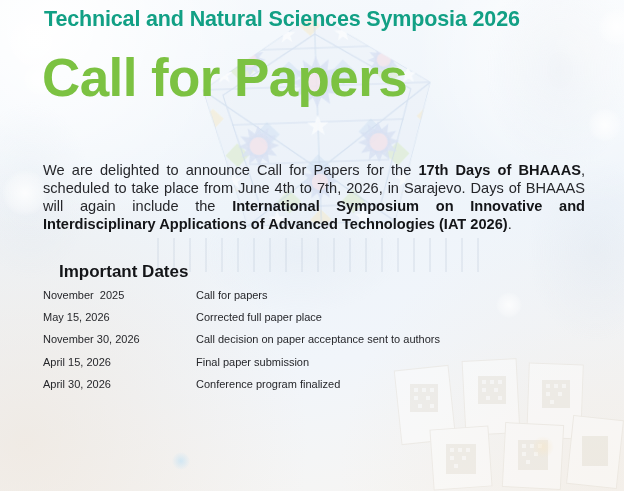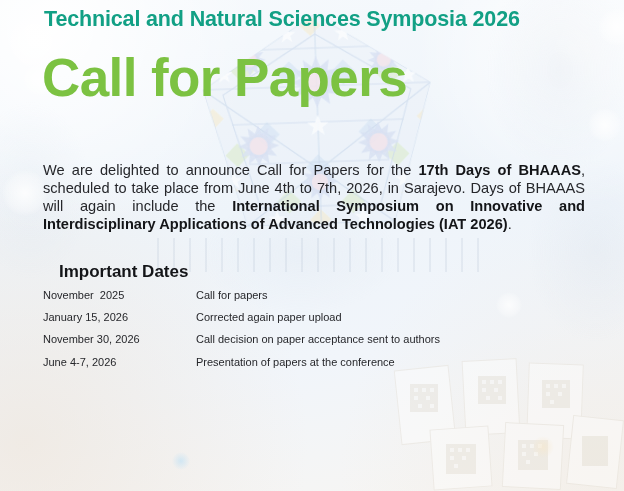--- a/index.html
+++ b/index.html
@@ -354,28 +354,32 @@
 
     <div class="dates-heading">Important Dates</div>
 
     <table class="dates-table">
       <tbody>
           <tr>
             <td class="date-cell">November  2025</td>
             <td class="desc-cell">Call for papers</td>
           </tr>
           <tr>
-            <td class="date-cell">January 15, 2026</td>
-            <td class="desc-cell">Corrected again paper upload</td>
+            <td class="date-cell">May 15, 2026</td>
+            <td class="desc-cell">Corrected full paper place</td>
           </tr>
           <tr>
             <td class="date-cell">November 30, 2026</td>
             <td class="desc-cell">Call decision on paper acceptance sent to authors</td>
           </tr>
           <tr>
-            <td class="date-cell">June 4-7, 2026</td>
-            <td class="desc-cell">Presentation of papers at the conference</td>
+            <td class="date-cell">April 15, 2026</td>
+            <td class="desc-cell">Final paper submission</td>
+          </tr>
+          <tr>
+            <td class="date-cell">April 30, 2026</td>
+            <td class="desc-cell">Conference program finalized</td>
           </tr>
         </tbody>
     </table>
 
   </div>
 </div>
 
 </body></html>

